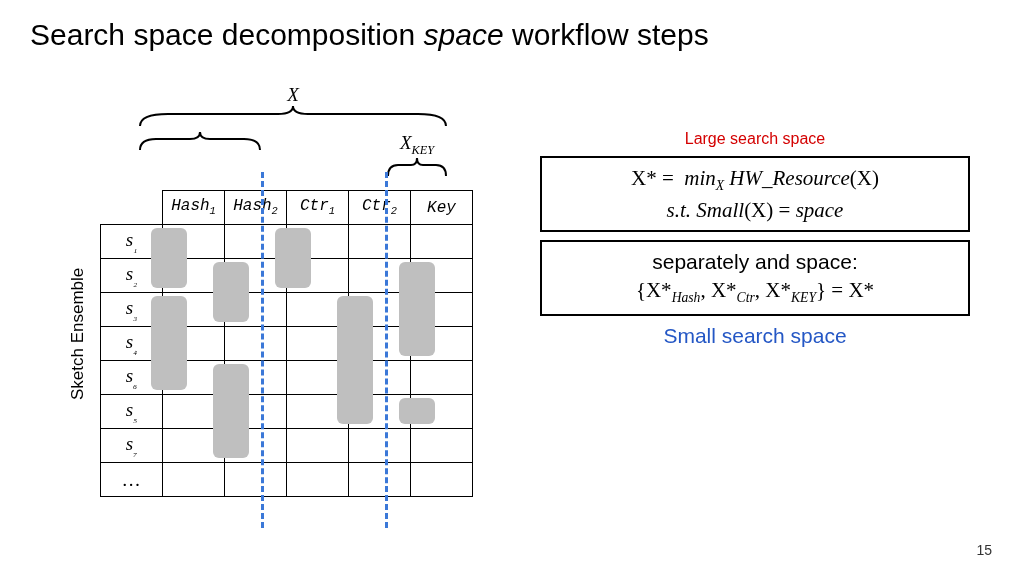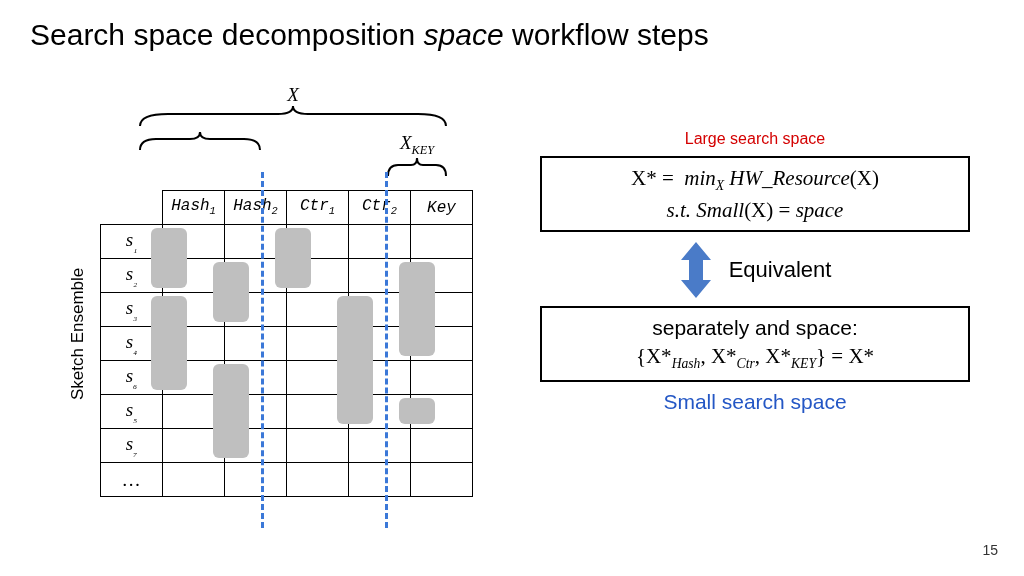--- a/index.html
+++ b/index.html
@@ -106,21 +106,21 @@
     display: flex;
     align-items: center;
     justify-content: center;
     gap: 16px;
     margin: 10px 0 6px 0;
   }
   .equiv-text { font-size: 22px; font-family: Arial, sans-serif; }
 
   .pagenum {
     position: absolute;
-    right: 26px;
+    right: 32px;
     bottom: 18px;
     font-size: 14px;
     color: #333;
   }
 </style>
 </head>
 <body>
 
 <div class="title">
   <span>Search space decomposition </span><span class="italic">space</span><span> workflow steps</span>
@@ -244,26 +244,20 @@
 </div>
 
 <div class="right">
   <div class="red">Large search space</div>
 
   <div class="box">
     <div id="b1l1">X* = &nbsp;<i>min</i><span class="sub">X</span> <i>HW_Resource</i>(X)</div>
     <div id="b1l2"><i>s.t. Small</i>(X) = <i>space</i></div>
   </div>
 
-  <div class="equiv">
-    <svg width="34" height="56" viewBox="0 0 34 56">
-      <path d="M17 0 L32 18 L24 18 L24 38 L32 38 L17 56 L2 38 L10 38 L10 18 L2 18 Z" fill="#4a7bc8"></path>
-    </svg>
-    <span class="equiv-text">Equivalent</span>
-  </div>
 
   <div class="box" style="font-family:Arial,sans-serif">
     <div>separately and space:</div>
     <div id="b2l3" style="font-family:'Cambria Math',serif">{X*<span class="sub">Hash</span>, X*<span class="sub">Ctr</span>, X*<span class="sub">KEY</span>} = X*</div>
   </div>
 
   <div class="blue">Small search space</div>
 </div>
 
 <div class="pagenum">15</div>

